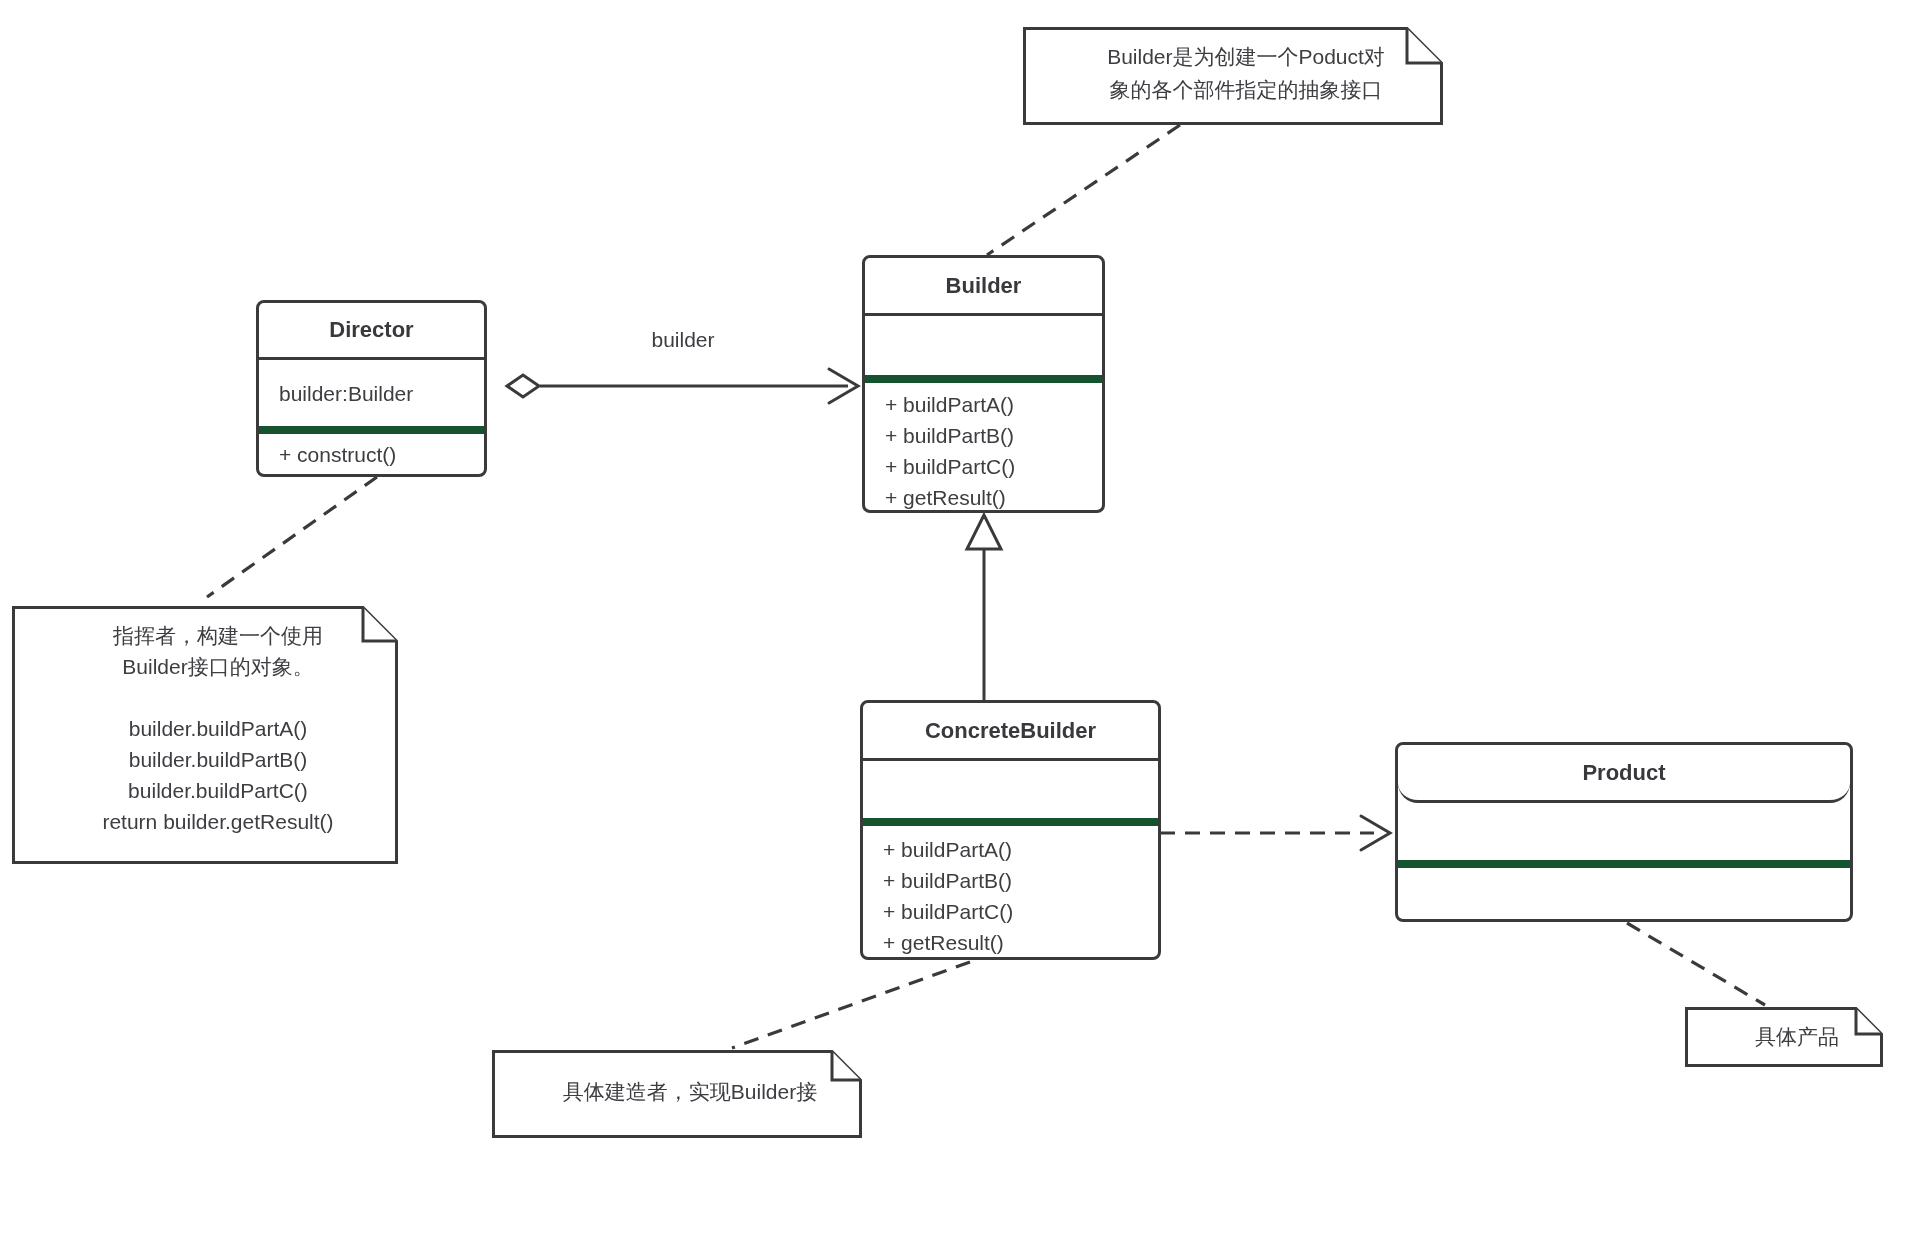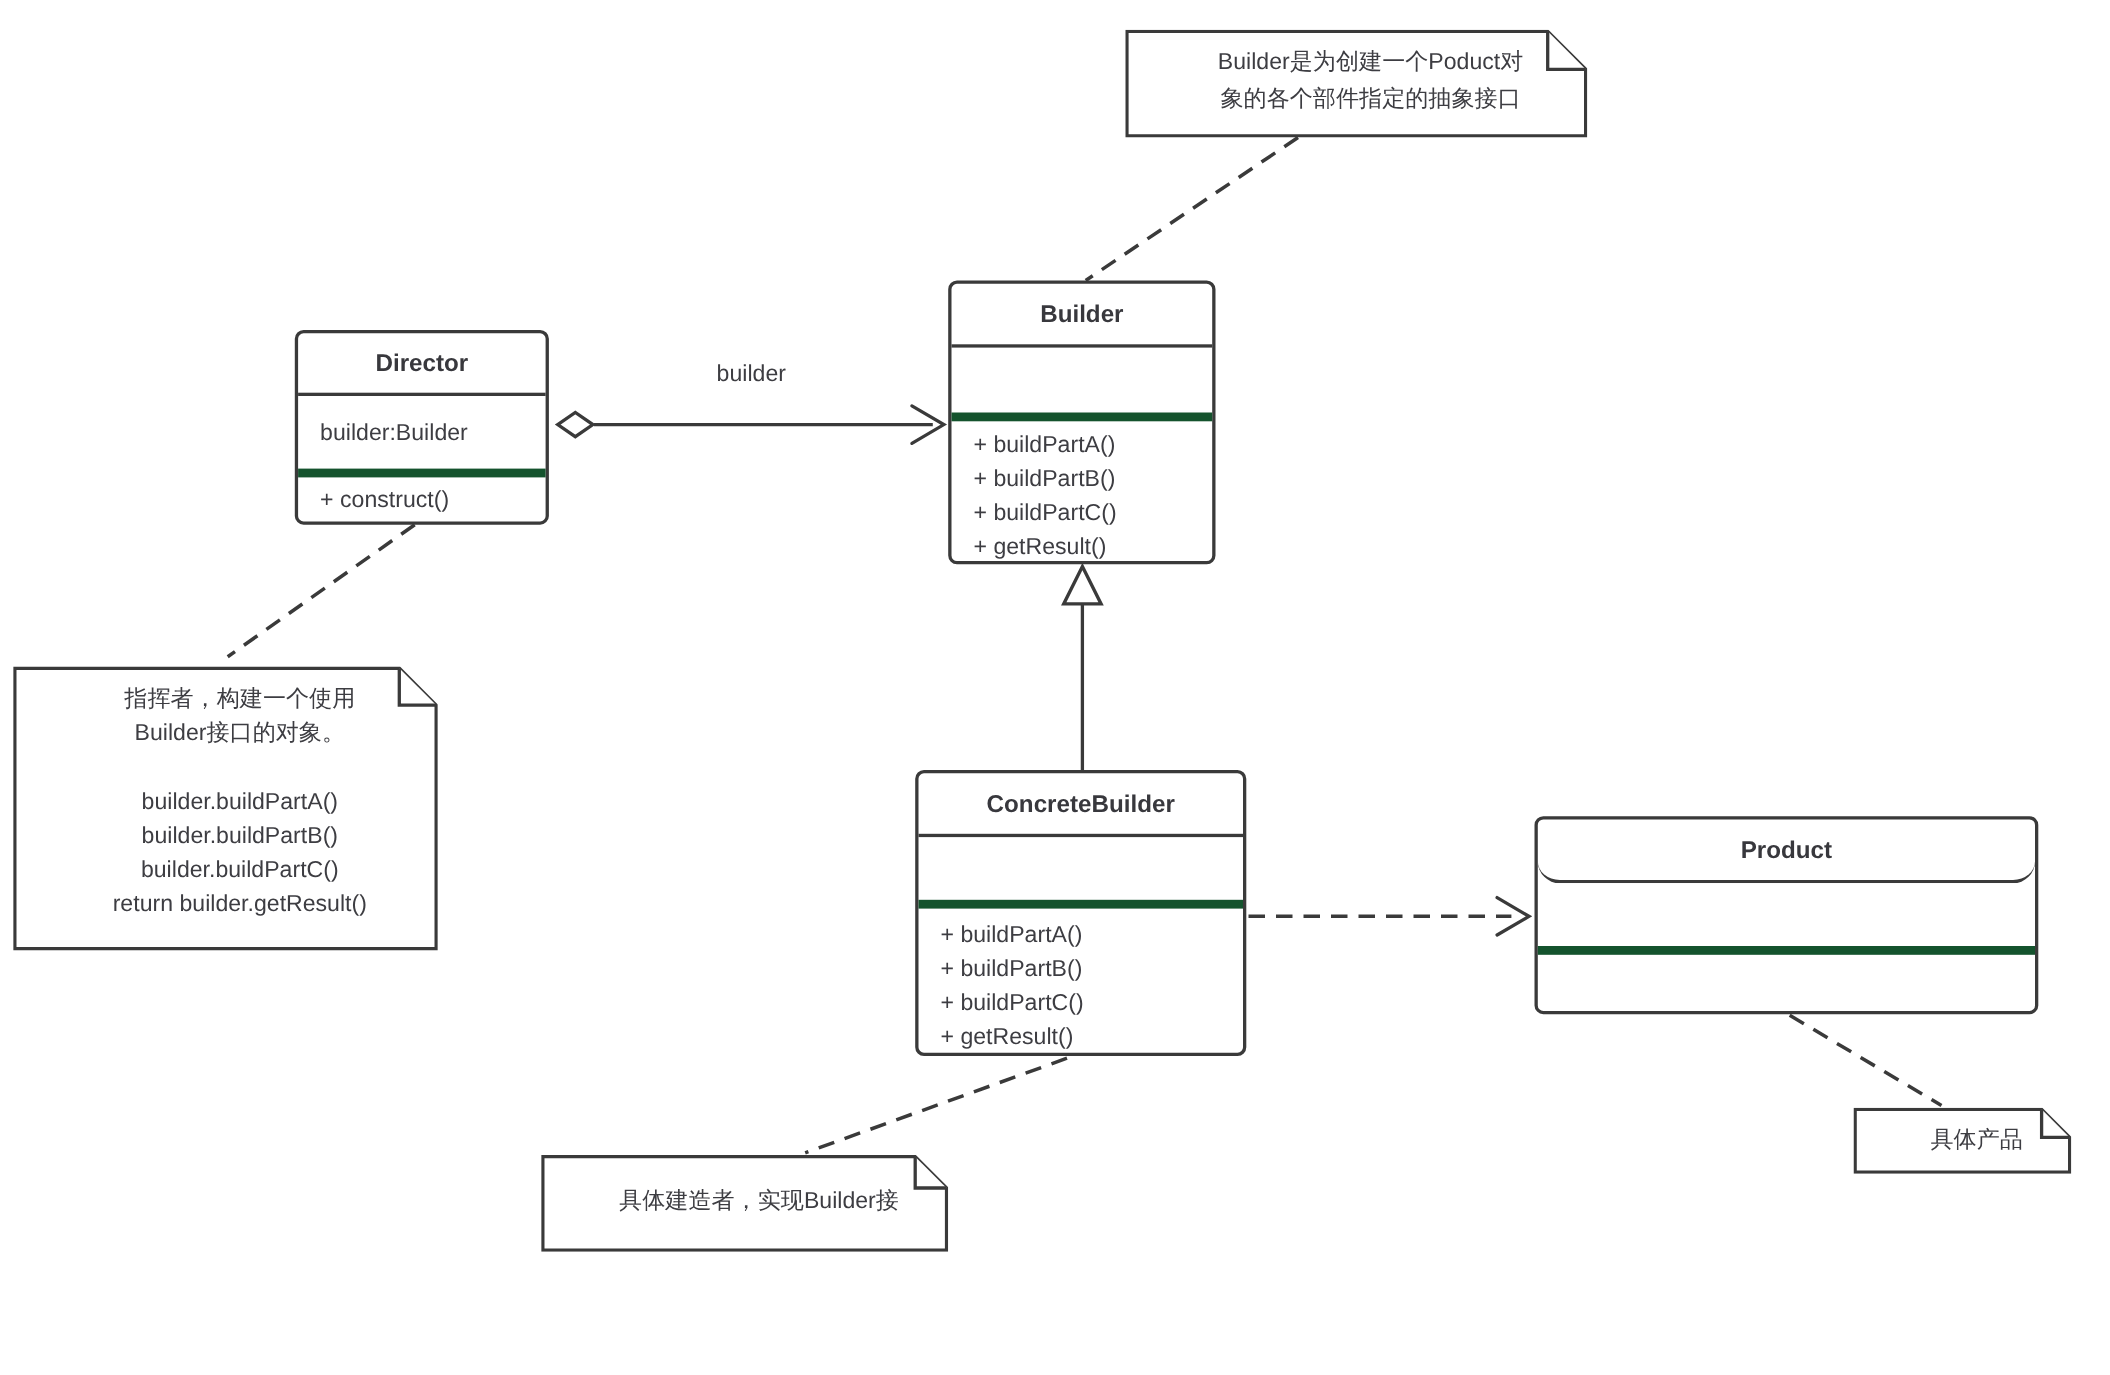--- a/index.html
+++ b/index.html
@@ -25,28 +25,28 @@
     display:flex; align-items:center; justify-content:center;
     border-bottom:3px solid #3a3a3a; flex:0 0 auto;
   }
   .cls-attrs {
     border-bottom:8px solid #14532d; flex:0 0 auto;
     display:flex; flex-direction:column; justify-content:center;
   }
   .cls-methods { flex:1 1 auto; }
   .member { font-size:21px; line-height:31px; padding-left:20px; white-space:nowrap; }
 
-  #cls-director        { left:268px;  top:300px; width:231px; height:177px; }
+  #cls-director        { left:256px;  top:300px; width:231px; height:177px; }
   #cls-director .cls-title   { height:54px; }
   #cls-director .cls-attrs   { height:66px; }
   #cls-builder         { left:862px;  top:255px; width:243px; height:258px; }
   #cls-builder .cls-title    { height:55px; }
   #cls-builder .cls-attrs    { height:59px; }
   #cls-builder .cls-methods  { padding-top:6px; }
-  #cls-concrete        { left:832px;  top:700px; width:301px; height:260px; }
+  #cls-concrete        { left:860px;  top:700px; width:301px; height:260px; }
   #cls-concrete .cls-title   { height:55px; }
   #cls-concrete .cls-attrs   { height:57px; }
   #cls-concrete .cls-methods { padding-top:8px; }
   #cls-product         { left:1395px; top:742px; width:458px; height:180px; }
   #cls-product .cls-title    { height:55px;border-radius:20px; }
   #cls-product .cls-attrs    { height:57px; }
 
   
   .uml-note { position:absolute; z-index:2; }
   .uml-note svg { position:absolute; left:0; top:0; }

